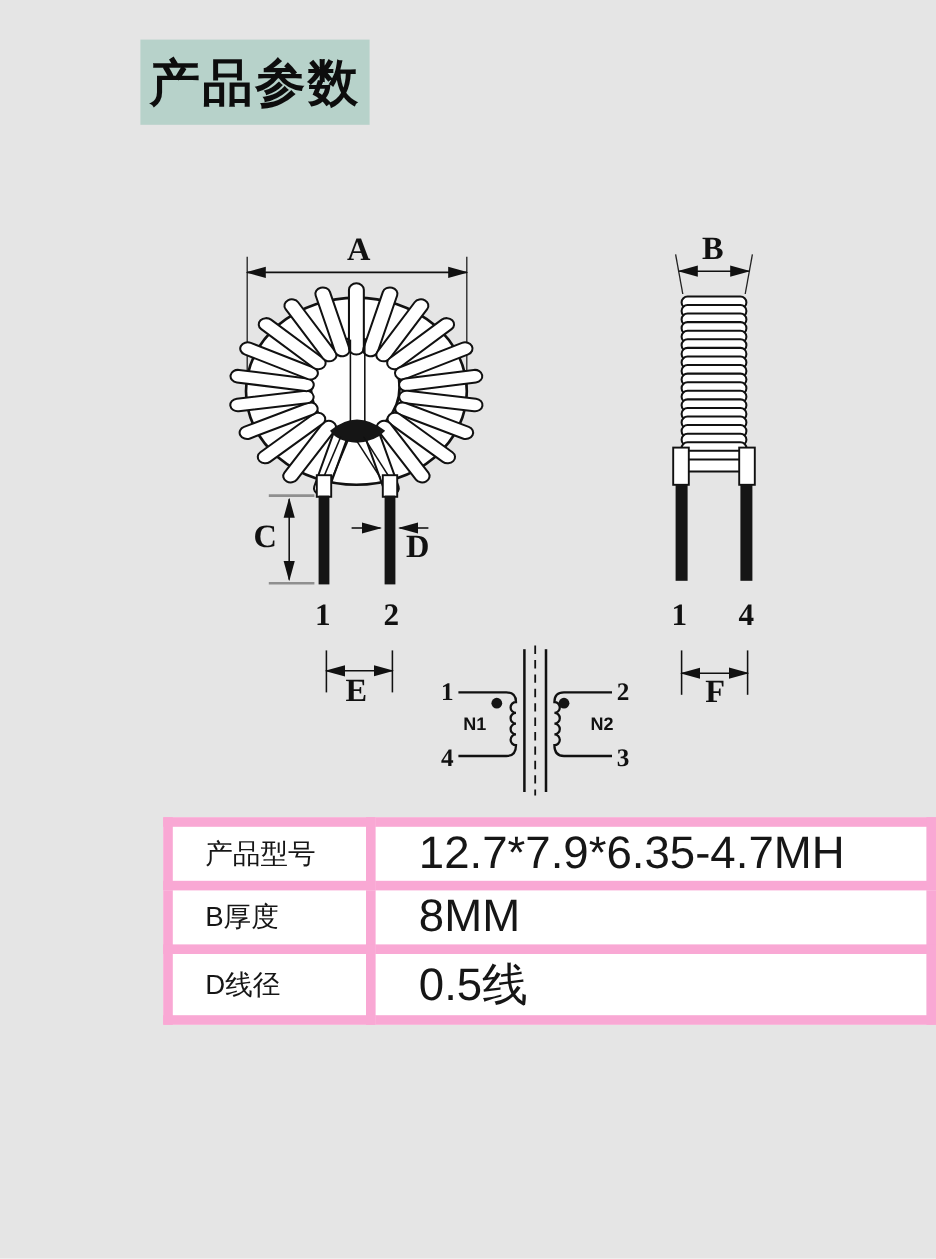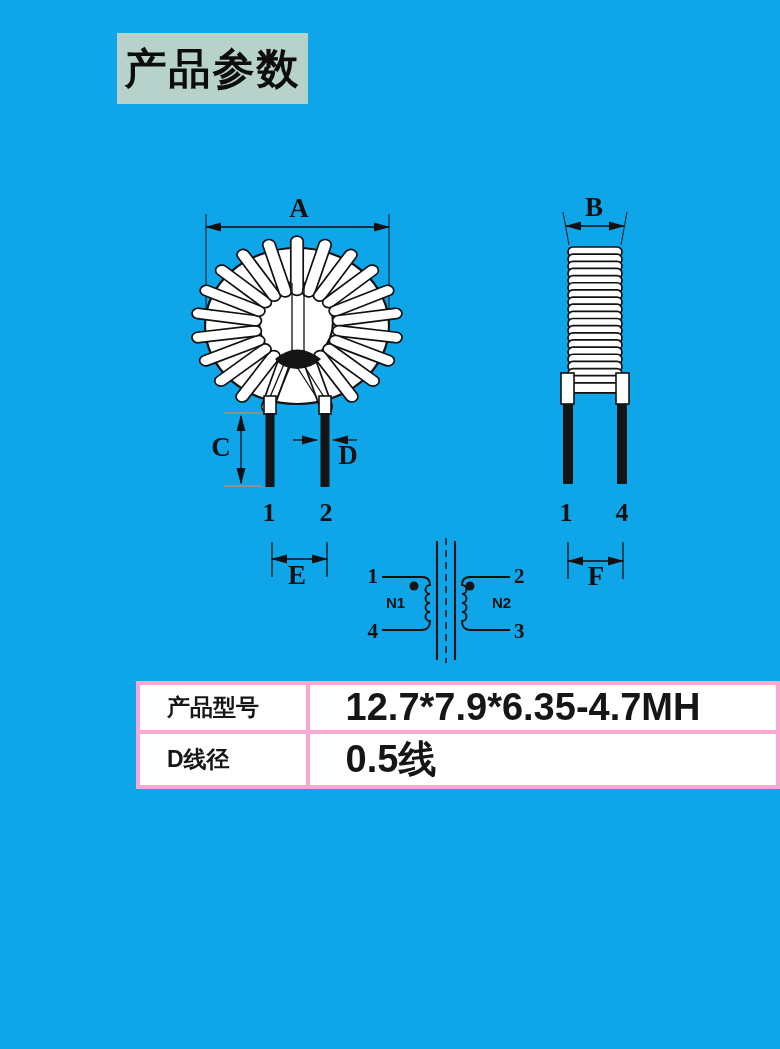--- a/index.html
+++ b/index.html
@@ -1,16 +1,16 @@
 <!DOCTYPE html>
 <html><head>
 <meta charset="utf-8">
 <style>
   html,body{margin:0;padding:0;background:#ffffff;}
-  #page{position:relative;width:780px;height:1049px;background:#0ea5e9;overflow:hidden;
+  #page{position:relative;width:780px;height:1049px;background:#e5e5e5;overflow:hidden;
         font-family:"Liberation Sans",sans-serif;color:#111;}
 
   
   #title-chip{position:absolute;left:117px;top:33px;width:191px;height:71px;
               background:#b7d2ca;display:flex;align-items:center;justify-content:center;
               font-size:42px;font-weight:700;letter-spacing:2px;color:#0d0d0d;}
 
   
   #diagram{position:absolute;left:0;top:0;width:780px;height:1049px;}
   .ring{fill:#ffffff;stroke:#111;stroke-width:2.2;}
@@ -24,22 +24,22 @@
   .core{stroke:#111;stroke-width:2.1;fill:none;}
   .core-dash{stroke:#111;stroke-width:1.5;fill:none;stroke-dasharray:7 5;}
   .dimL{font-family:"Liberation Serif",serif;font-weight:700;font-size:27px;fill:#111;text-anchor:middle;}
   .pinN{font-family:"Liberation Serif",serif;font-weight:600;font-size:26px;fill:#111;text-anchor:middle;}
   .schPin{font-family:"Liberation Serif",serif;font-weight:600;font-size:21px;fill:#111;}
   .schN{font-family:"Liberation Sans",sans-serif;font-weight:700;font-size:15px;fill:#111;}
 
   
   #spec-table{position:absolute;left:136px;top:681px;border-collapse:collapse;
               background:#ffffff;}
-  #spec-table td{border:4px solid #f9a8d4;height:45px;vertical-align:middle;
-                 white-space:nowrap;color:#161616;font-weight:bold;}
+  #spec-table td{border:8px solid #f9a8d4;height:45px;vertical-align:middle;
+                 white-space:nowrap;color:#161616;}
   #spec-table td.lbl{width:142px;font-size:23px;padding:0 0 0 27px;}
   #spec-table td.val{width:436px;font-size:38px;padding:0 0 0 36px;}
 </style>
 </head>
 <body>
 
 <div id="page">
 
   <div id="title-chip">产品参数</div>
 
@@ -184,19 +184,23 @@
     </g>
   </svg>
 
   <table id="spec-table">
     <tbody>
       <tr>
         <td class="lbl">产品型号</td>
         <td class="val">12.7*7.9*6.35-4.7MH</td>
       </tr>
       <tr>
+        <td class="lbl">B厚度</td>
+        <td class="val">8MM</td>
+      </tr>
+      <tr>
         <td class="lbl">D线径</td>
         <td class="val">0.5线</td>
       </tr>
     </tbody>
   </table>
 
 </div>
 
 </body></html>

